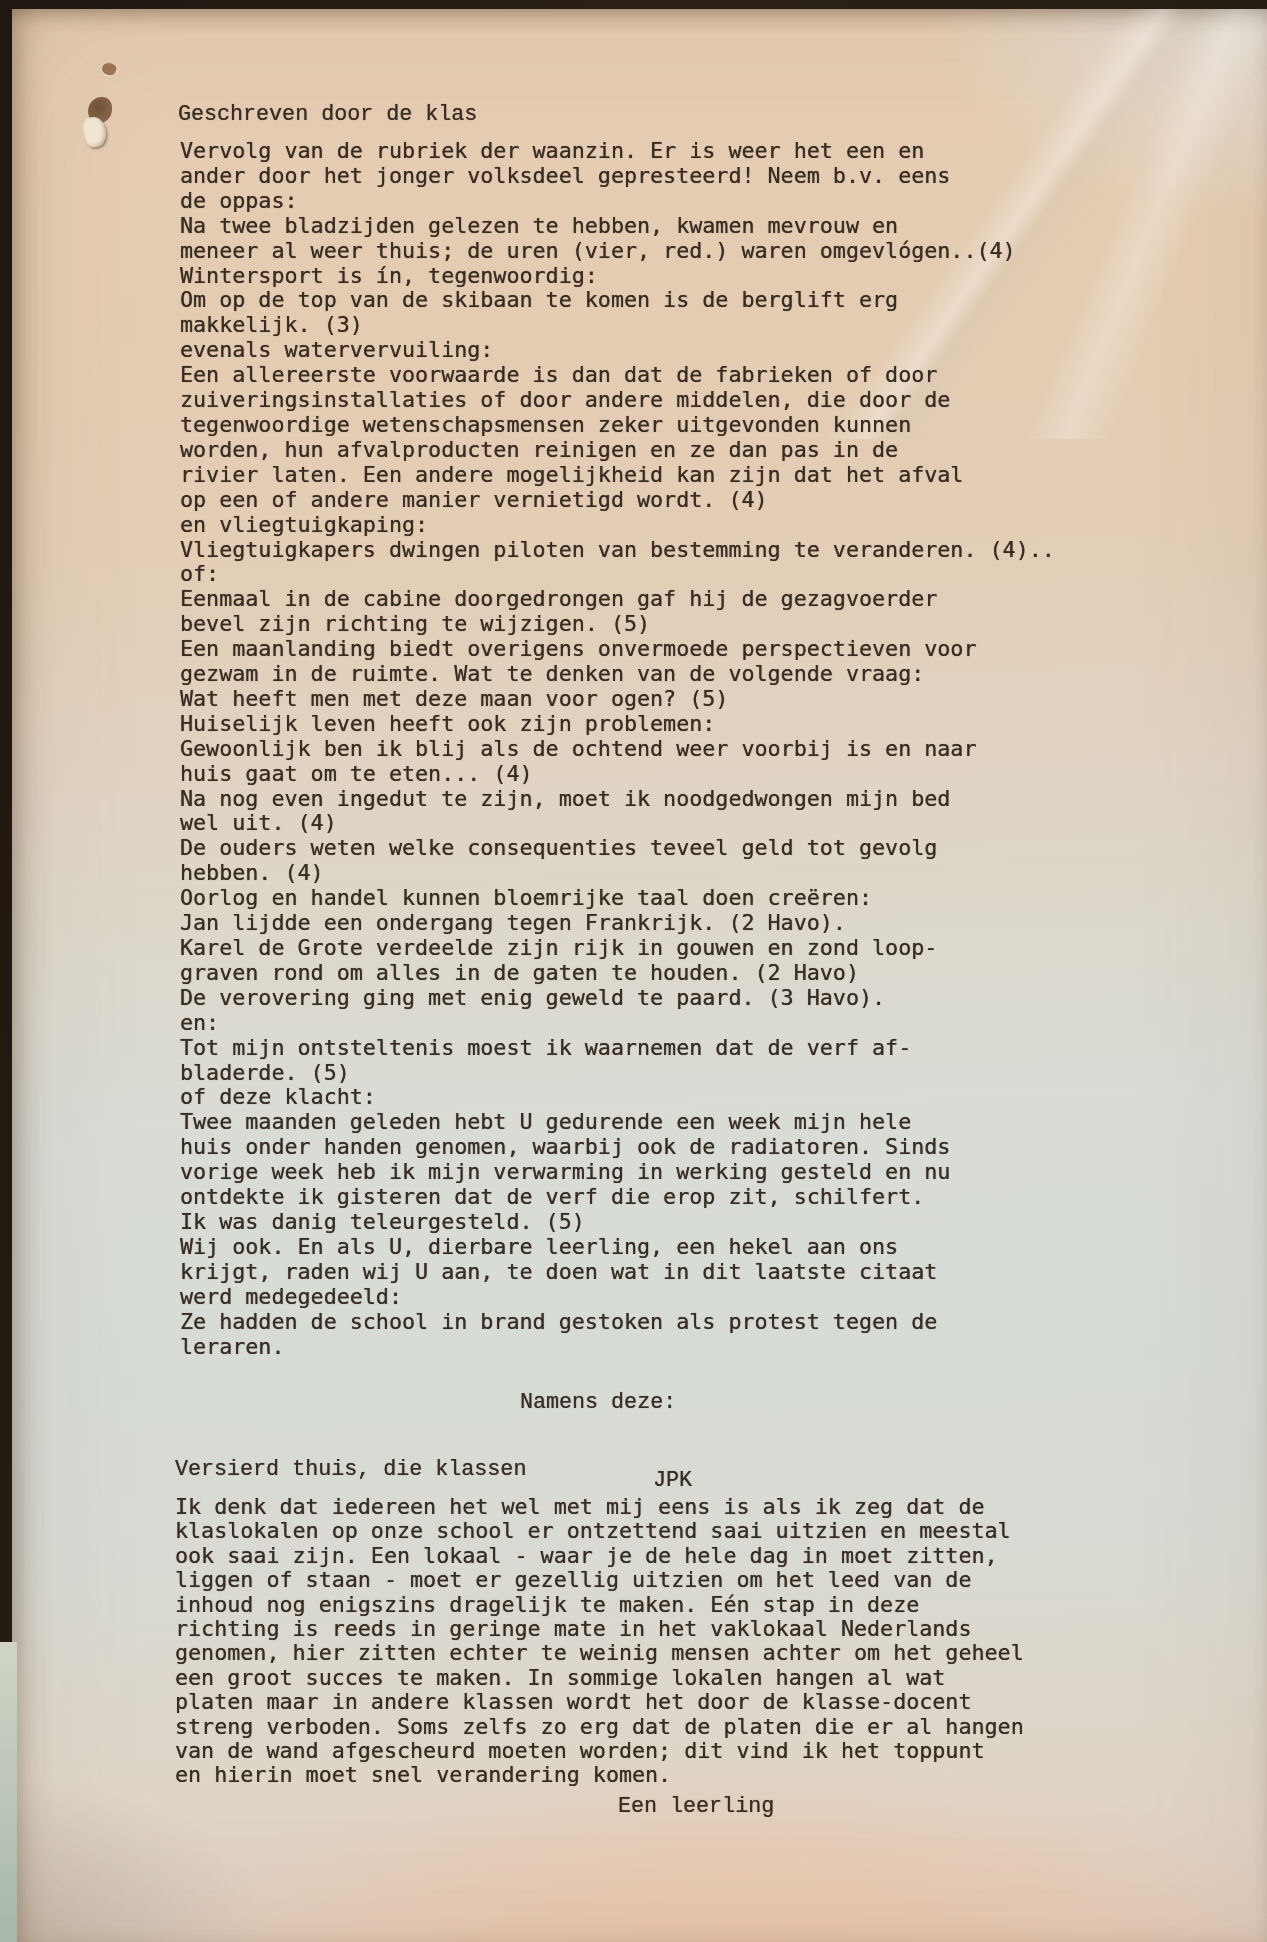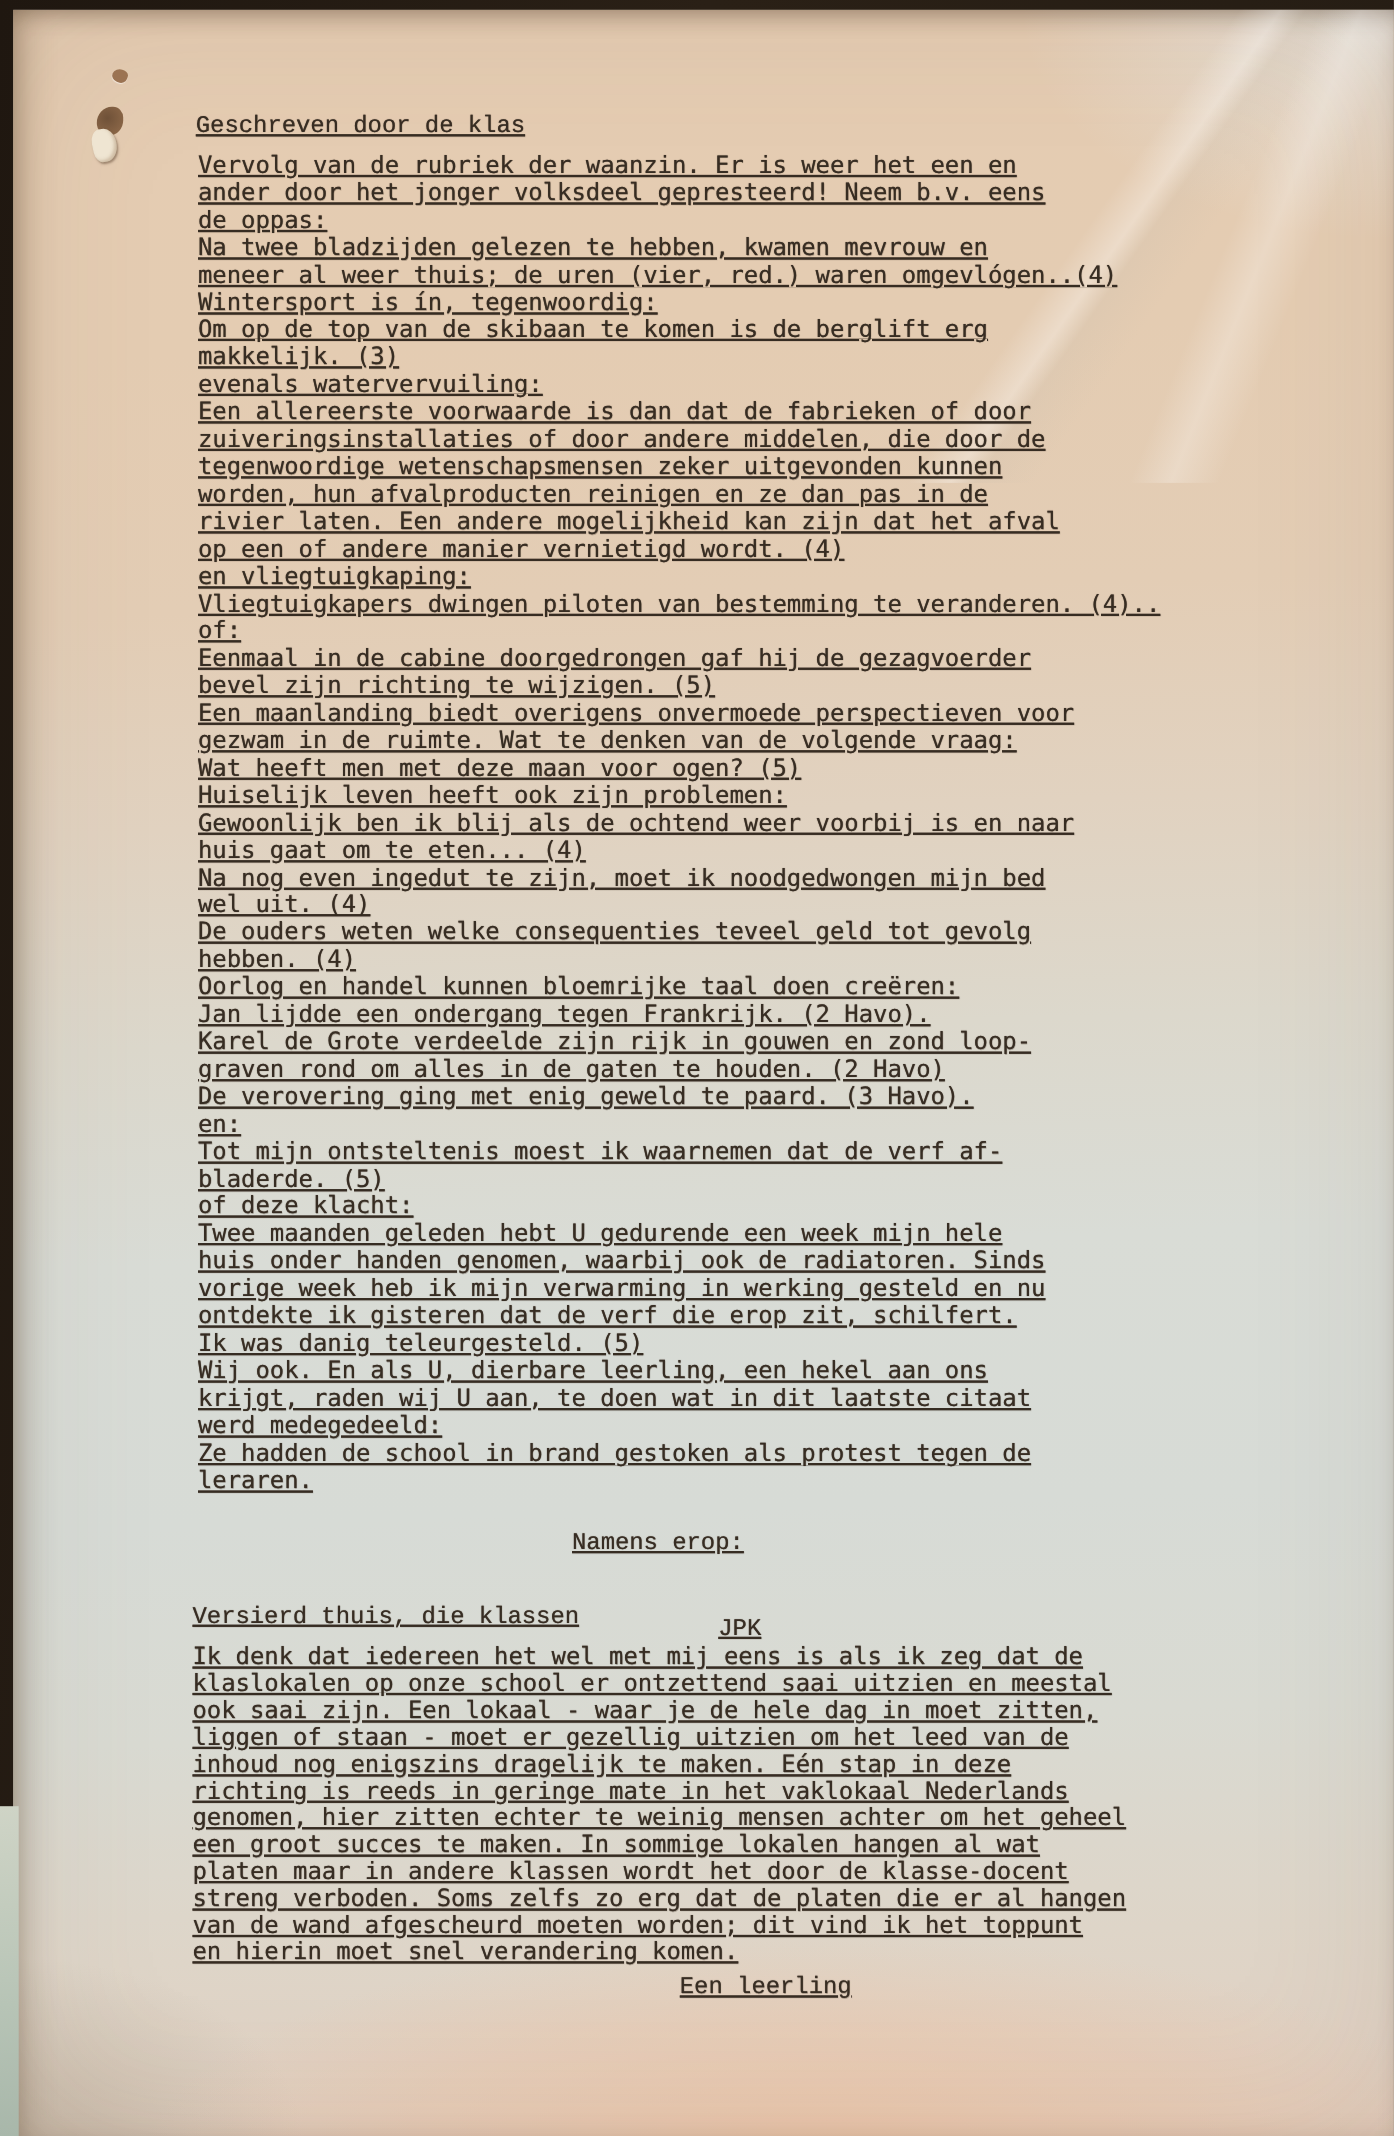--- a/index.html
+++ b/index.html
@@ -64,21 +64,20 @@
   }
   
   .tw{
     position:absolute;
     color:rgba(52,42,32,0.93);
     font-size:21.7px;
     letter-spacing:0;
     text-shadow:0 0 0.8px rgba(60,46,34,0.75), 0.4px 0.4px 0.5px rgba(60,46,34,0.25);
     white-space:pre;
     margin:0;
-    text-decoration:underline;
   }
   .title1   {left:166px;top:94px;line-height:24.9px;}
   .body1    {left:168px;top:130px;line-height:24.9px;}
   .sig-label{left:508px;top:1382px;line-height:24.9px;}
   .sig-init {left:641px;top:1460px;line-height:24.9px;}
   .title2   {left:163px;top:1449px;line-height:24.4px;}
   .body2    {left:163px;top:1486px;line-height:24.4px;}
   .sig2     {left:571px;top:1786px;line-height:24.4px;margin-left:35px;}
 </style>
 </head>
@@ -141,21 +140,21 @@
 huis onder handen genomen, waarbij ook de radiatoren. Sinds
 vorige week heb ik mijn verwarming in werking gesteld en nu
 ontdekte ik gisteren dat de verf die erop zit, schilfert.
 Ik was danig teleurgesteld. (5)
 Wij ook. En als U, dierbare leerling, een hekel aan ons
 krijgt, raden wij U aan, te doen wat in dit laatste citaat
 werd medegedeeld:
 Ze hadden de school in brand gestoken als protest tegen de
 leraren.</pre>
 
-    <div class="tw sig-label">Namens erop:</div>
+    <div class="tw sig-label">Namens deze:</div>
 
     <div class="tw sig-init">JPK</div>
 
     <div class="tw title2">Versierd thuis, die klassen</div>
 
     <pre class="tw body2">Ik denk dat iedereen het wel met mij eens is als ik zeg dat de
 klaslokalen op onze school er ontzettend saai uitzien en meestal
 ook saai zijn. Een lokaal - waar je de hele dag in moet zitten,
 liggen of staan - moet er gezellig uitzien om het leed van de
 inhoud nog enigszins dragelijk te maken. Eén stap in deze

